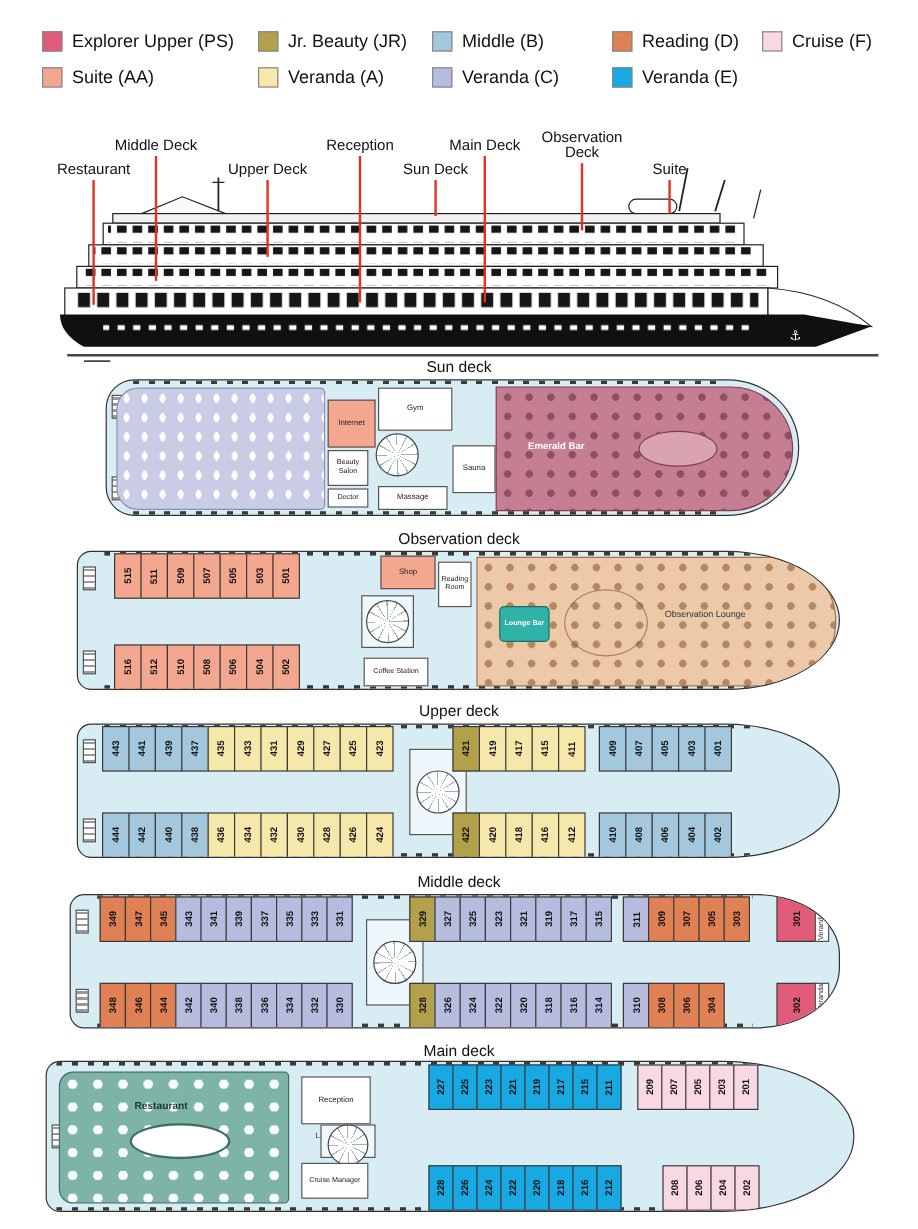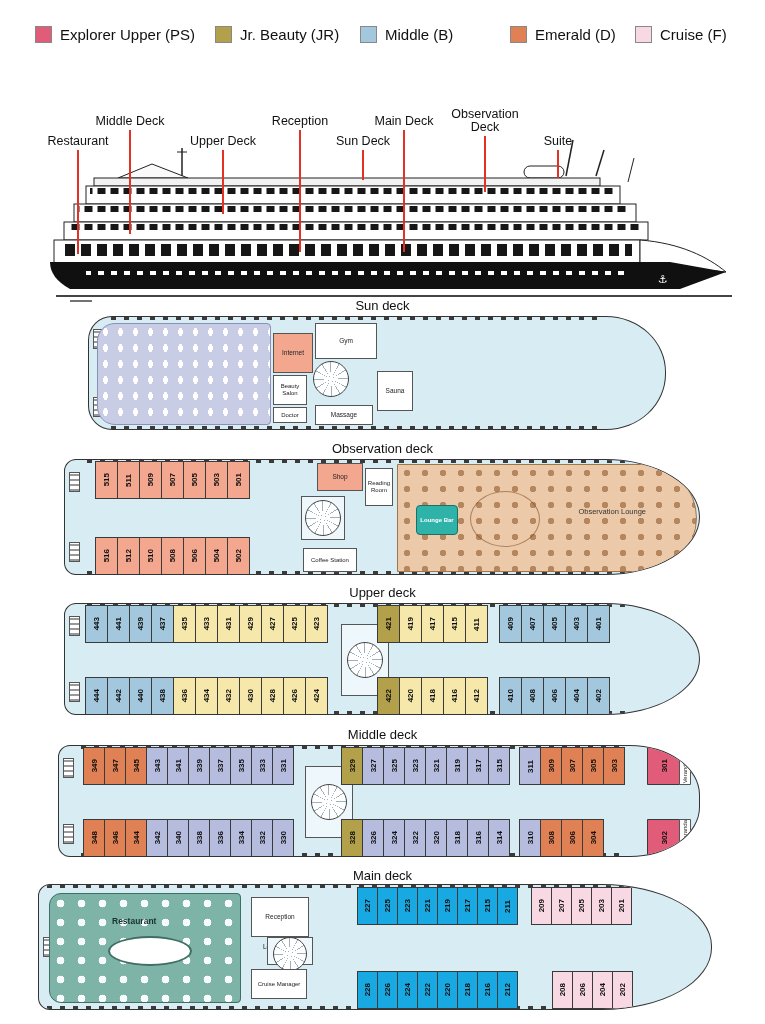--- a/index.html
+++ b/index.html
@@ -109,21 +109,21 @@
                 border:1px solid #a0754a; border-radius:0 56px 56px 0;
                 background-image:radial-gradient(3.5px 3.5px at 50% 50%, rgba(146,90,42,.6) 85%, transparent 90%);
                 background-size:18px 16px; overflow:hidden; }
   .lounge-bar { position:absolute; left:18px; top:40px; width:42px; height:30px; background:#2fb3a9;
                 border:1px solid #1c6e66; border-radius:4px; display:flex; align-items:center;
                 justify-content:center; text-align:center; }
   .lounge-bar span { color:#fff; font-size:6px; line-height:1.1; font-weight:bold; }
   .dance-oval { position:absolute; left:72px; top:26px; width:70px; height:56px; border-radius:50%;
                 border:1.5px solid rgba(120,70,30,.55); }
   .obs-lounge-label { position:absolute; left:156px; top:42px; width:92px; font-size:7.5px;
-                      line-height:1.2; text-align:right; color:#333; }
+                      line-height:1.2; text-align:left; color:#333; }
 
   
   .up-shaft { left:276px; top:20px; width:48px; height:72px; }
   .up-stairs { left:282px; top:38px; }
   .mid-shaft { left:246px; top:20px; width:48px; height:72px; }
   .mid-stairs { left:252px; top:38px; }
 
   
   .restaurant { position:absolute; left:10px; top:8px; width:192px; height:110px; background:#7eb4a8;
                 border:1px solid #3f6f64; border-radius:12px 4px 4px 12px;
@@ -152,25 +152,43 @@
         <div class="leg-item">
           <span class="leg-swatch" style="background: rgb(179, 160, 74);"></span>
           <span>Jr. Beauty (JR)</span>
         </div>
         <div class="leg-item">
           <span class="leg-swatch" style="background: rgb(163, 199, 220);"></span>
           <span>Middle (B)</span>
         </div>
         <div class="leg-item">
           <span class="leg-swatch" style="background: rgb(223, 128, 85);"></span>
-          <span>Emerald (D)</span>
+          <span>Reading (D)</span>
         </div>
         <div class="leg-item">
           <span class="leg-swatch" style="background: rgb(248, 216, 226);"></span>
           <span>Cruise (F)</span>
+        </div>
+      </div>
+    <div class="legend-row">
+        <div class="leg-item">
+          <span class="leg-swatch" style="background: rgb(243, 167, 143);"></span>
+          <span>Suite (AA)</span>
+        </div>
+        <div class="leg-item">
+          <span class="leg-swatch" style="background: rgb(246, 232, 171);"></span>
+          <span>Veranda (A)</span>
+        </div>
+        <div class="leg-item">
+          <span class="leg-swatch" style="background: rgb(182, 188, 222);"></span>
+          <span>Veranda (C)</span>
+        </div>
+        <div class="leg-item">
+          <span class="leg-swatch" style="background: rgb(24, 168, 226);"></span>
+          <span>Veranda (E)</span>
         </div>
       </div>
   </div>
 
   <div class="profile">
     <svg width="710" height="196" viewBox="0 0 710 196">
       <defs>
         <pattern id="winsm" width="13" height="18" patternUnits="userSpaceOnUse">
           <rect x="2.5" y="4" width="8" height="10" fill="#161616"></rect>
         </pattern>
@@ -248,20 +266,24 @@
       <div class="room r-doctor">
         <span class="room-label" style="font-size:6px">Doctor</span>
       </div>
       <div class="room r-massage">
         <span class="room-label">Massage</span>
       </div>
       <div class="room r-sauna">
         <span class="room-label">Sauna</span>
       </div>
       <div class="stairs sun-stairs"></div>
+      <div class="emerald">
+        <div class="emerald-oval"></div>
+        <div class="emerald-label">Emerald Bar</div>
+      </div>
     </div>
   </section>
 
   <section class="deck obs">
     <div class="deck-title">Observation deck</div>
     <div class="deck-body obs-body">
       <div class="ticks t"></div>
       <div class="ticks b"></div>
       <div class="stern-box sbt"></div>
       <div class="stern-box sbb"></div>

